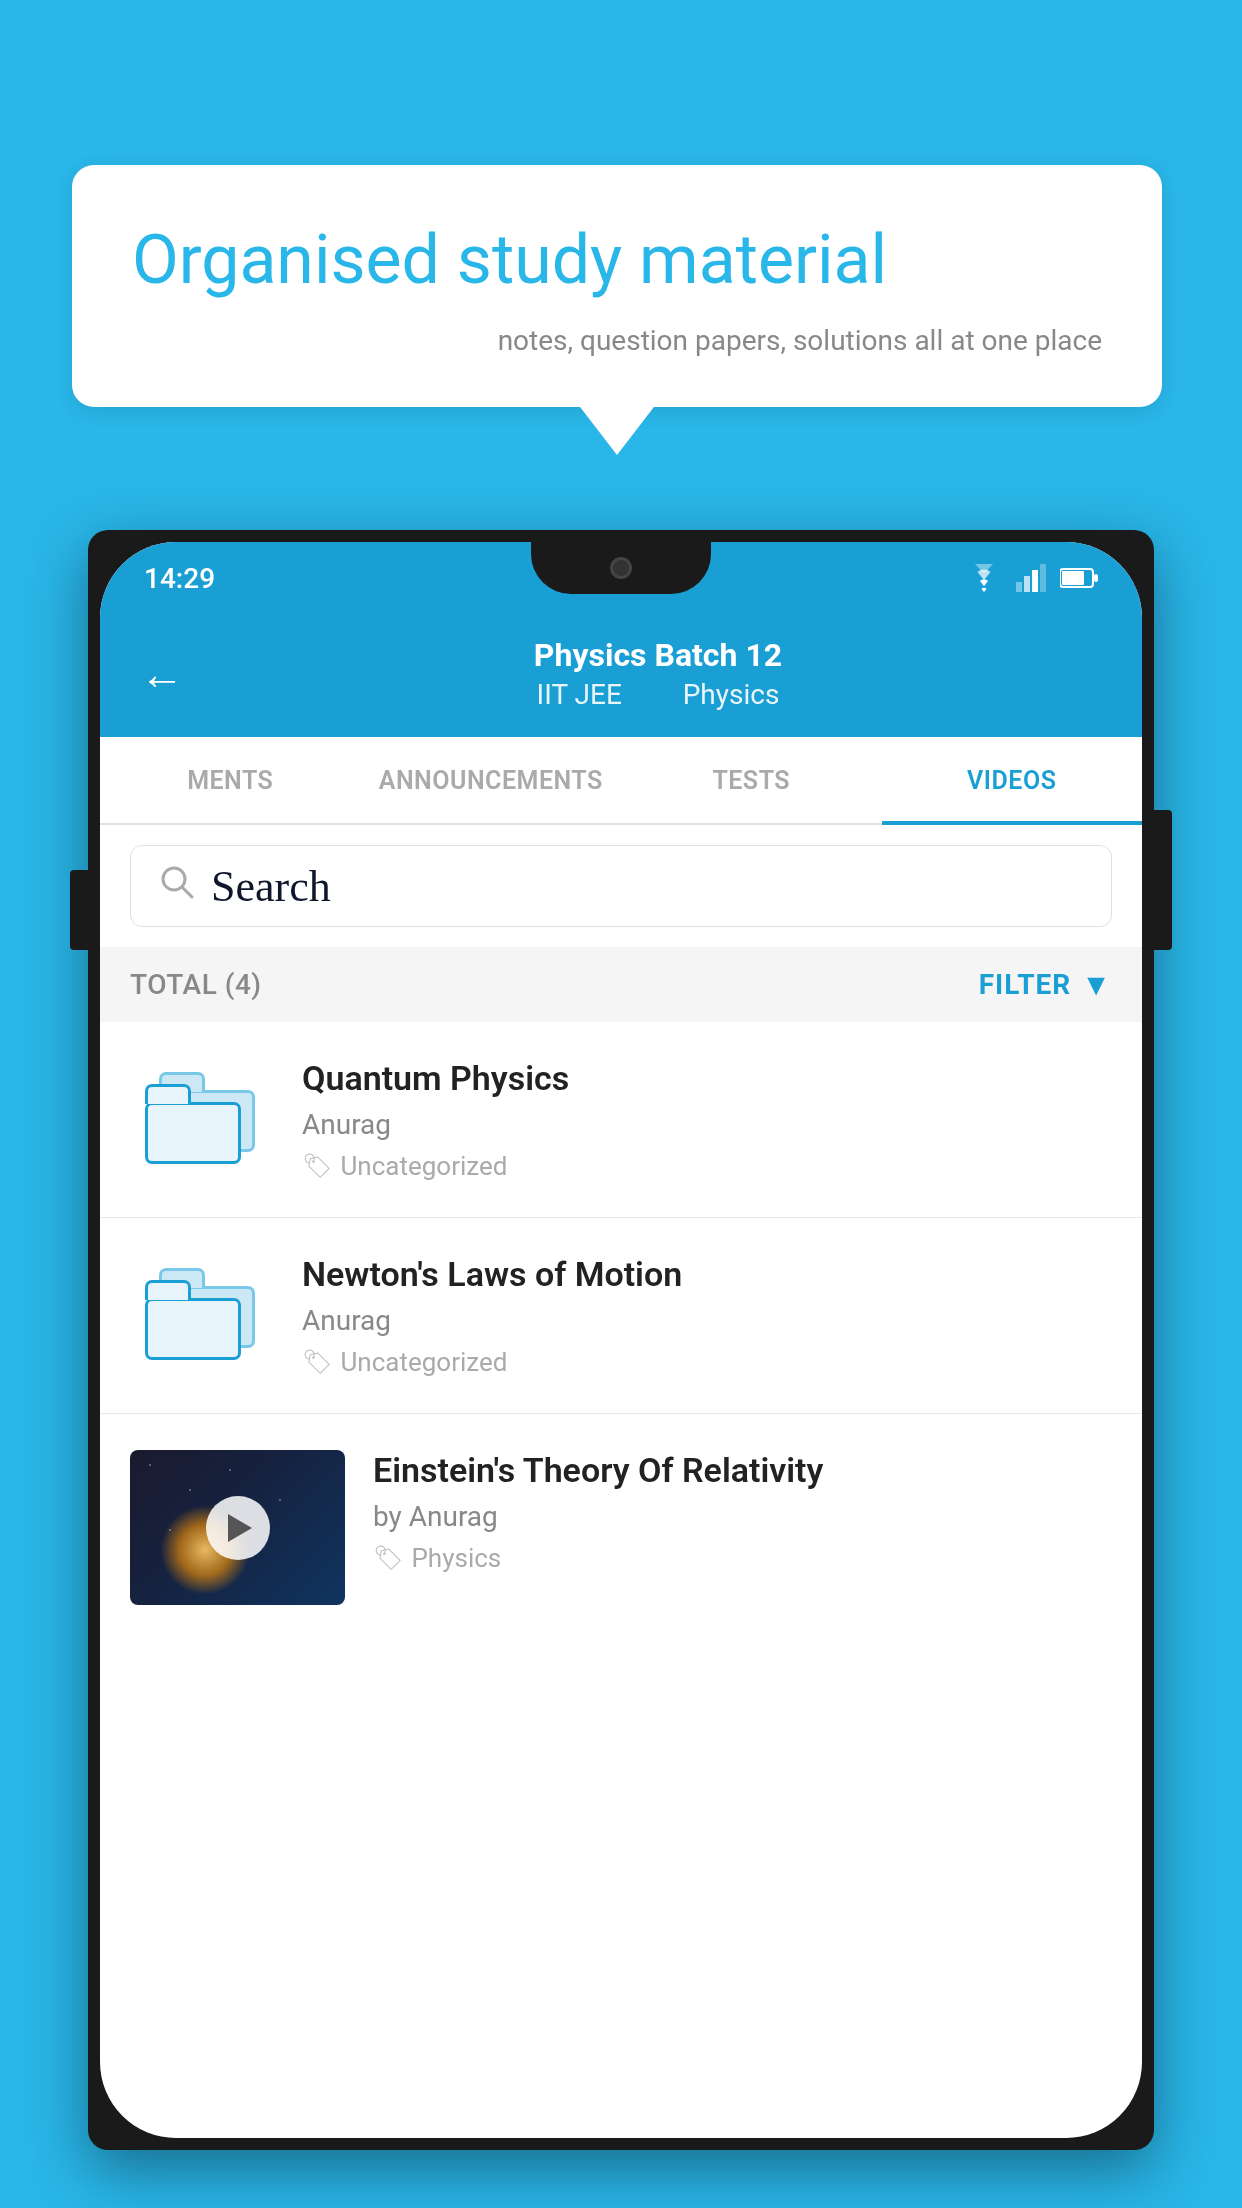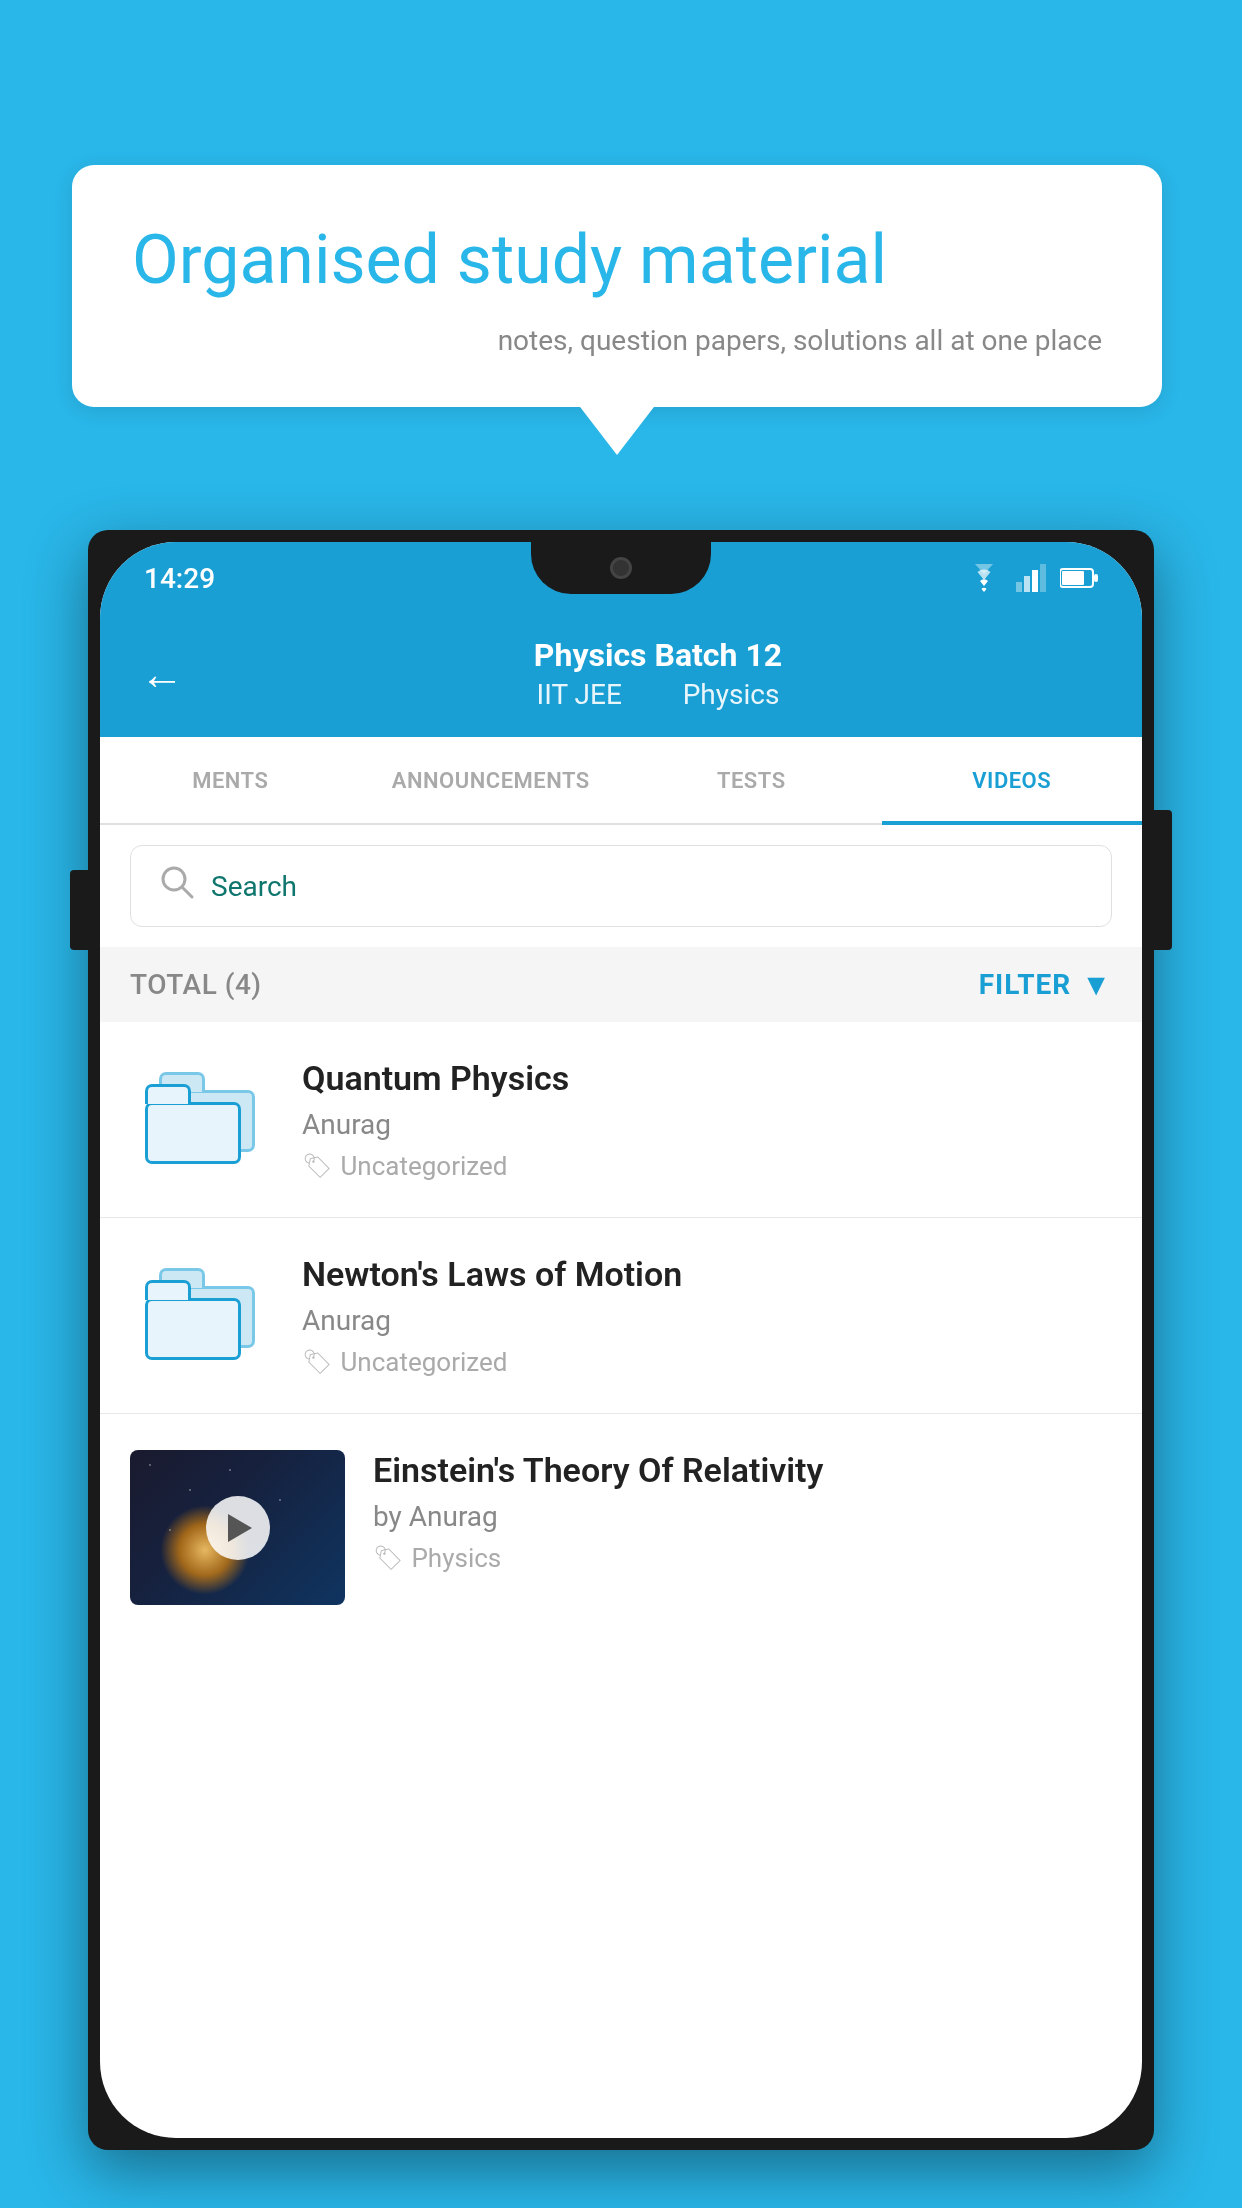--- a/index.html
+++ b/index.html
@@ -193,21 +193,21 @@
       align-items: stretch;
       border-bottom: 2px solid #e0e0e0;
       height: 88px;
     }
 
     .tab-item {
       flex: 1;
       display: flex;
       align-items: center;
       justify-content: center;
-      font-size: 22px;
+      font-size: 25px;
       font-weight: 600;
       color: #aaa;
       letter-spacing: 0.5px;
       position: relative;
       cursor: pointer;
     }
 
     .tab-item.active {
       color: #1a9fd4;
     }
@@ -238,22 +238,23 @@
       padding: 0 28px;
       gap: 16px;
     }
 
     .search-icon-wrap {
       color: #aaa;
       font-size: 36px;
     }
 
     .search-text {
-      color: #0f766e;
-      font-size: 28px;
+      color: #0f172a;
+      font-size: 44px;
+      font-family: Liberation Serif, serif;
     }
 
     
     .filter-bar {
       background: #f5f5f5;
       padding: 20px 30px;
       display: flex;
       align-items: center;
       justify-content: space-between;
     }

